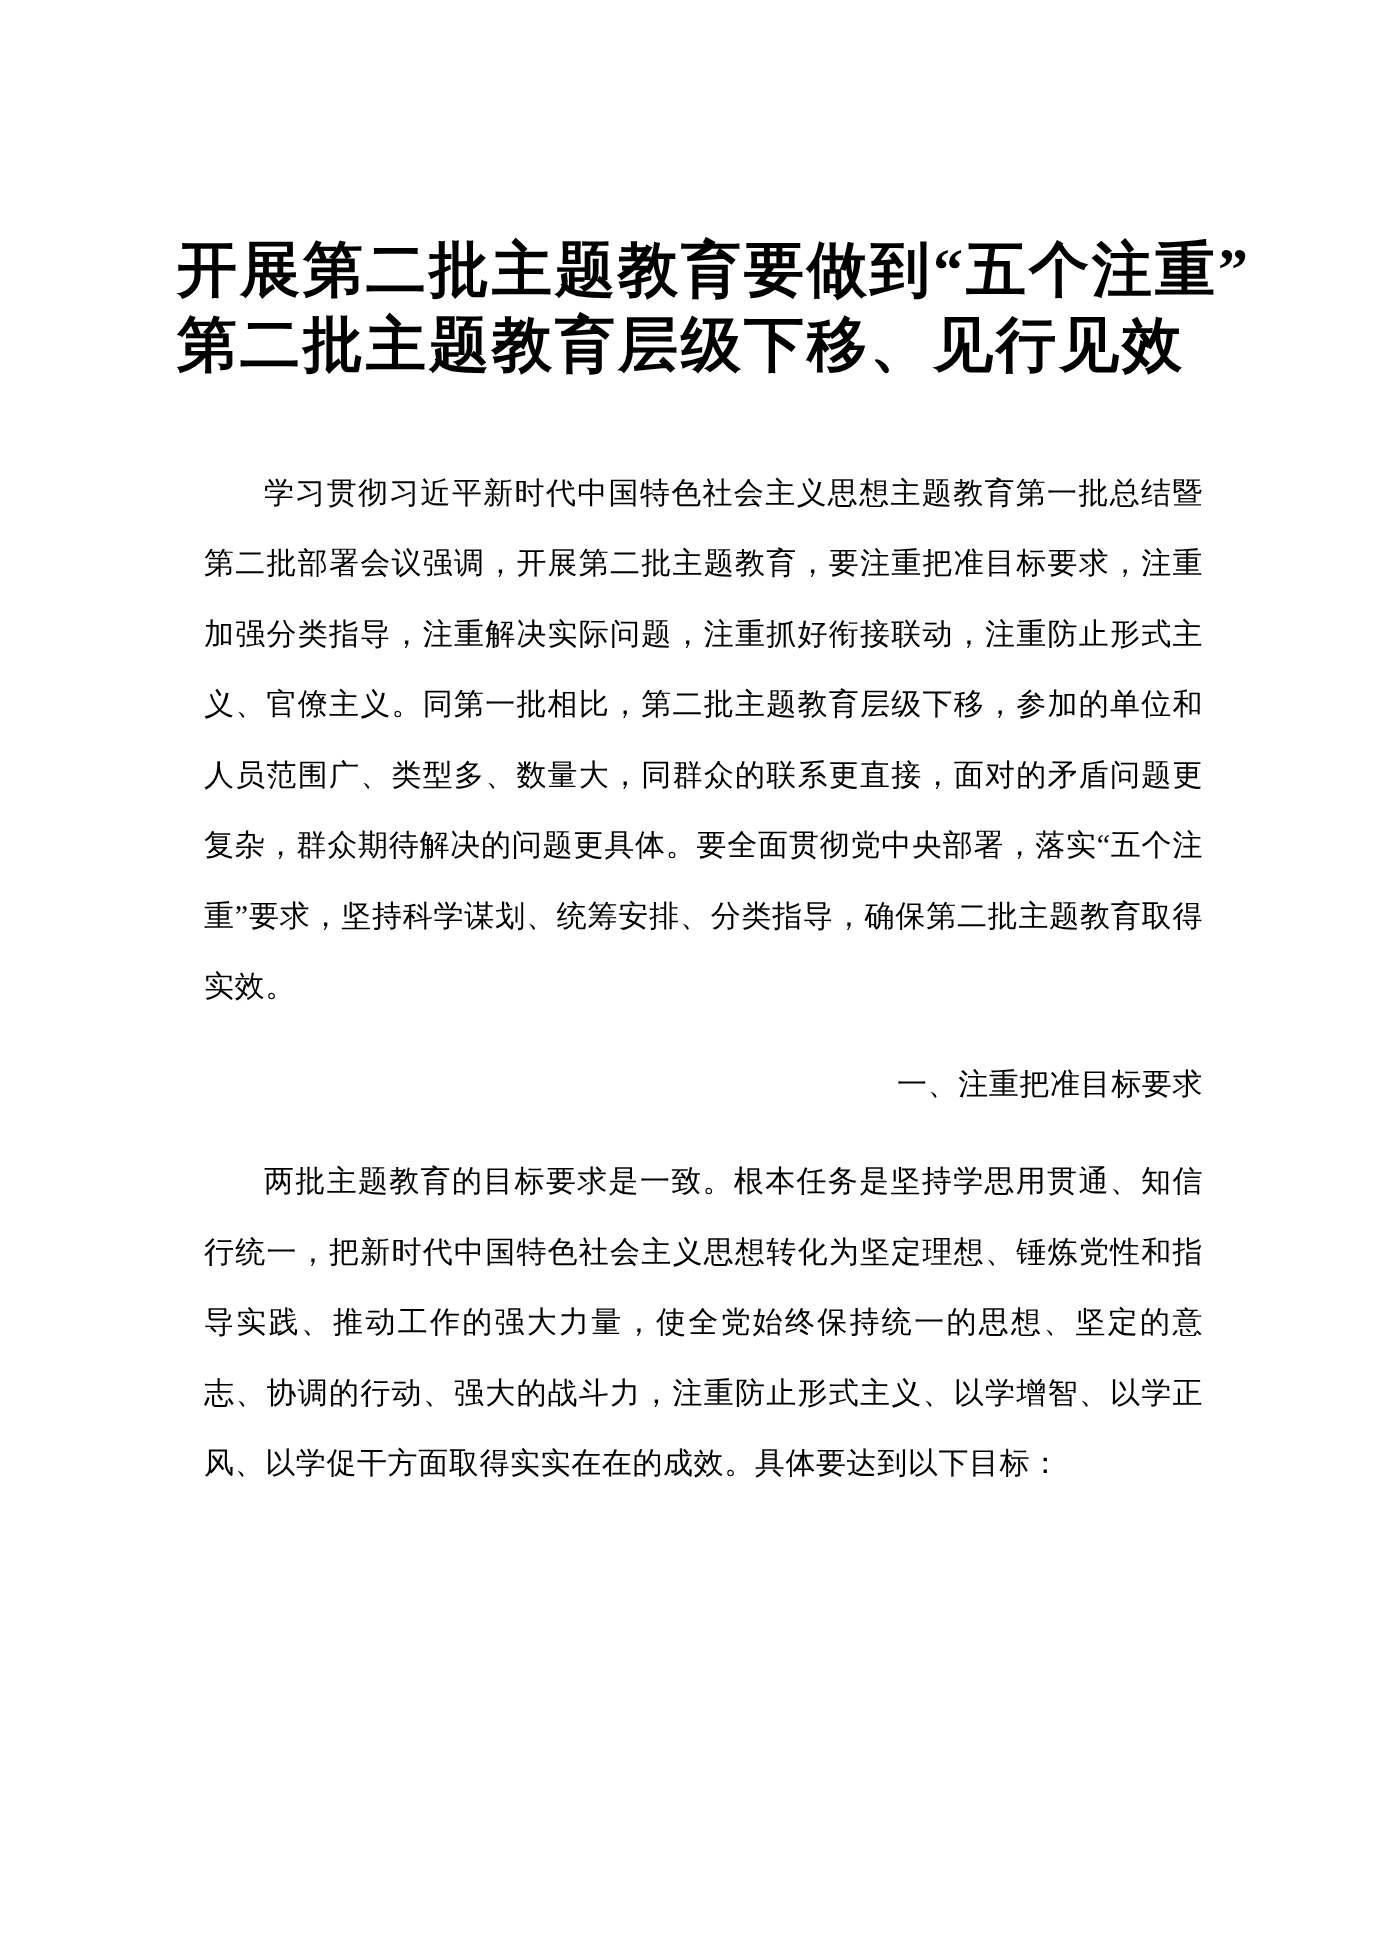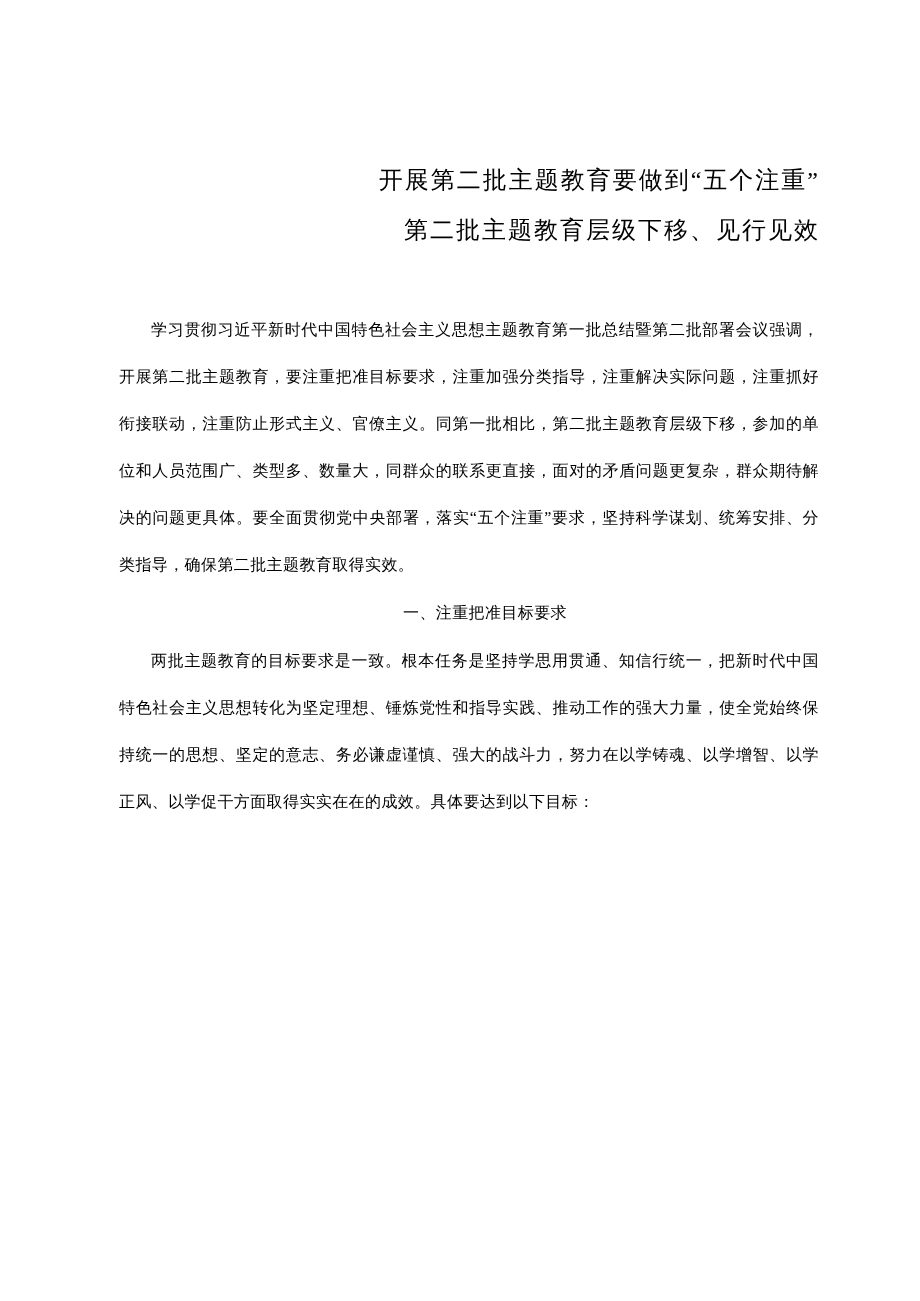--- a/index.html
+++ b/index.html
@@ -13,52 +13,52 @@
     height: 1301px;
     background: #ffffff;
     box-sizing: border-box;
     padding: 155px 100px 0 118px;
     overflow: hidden;
     font-family: "Liberation Serif", "DejaVu Serif", serif;
     color: #000000;
   }
   .doc-title {
     margin: 0 0 51px 0;
-    font-size: 24px;
-    font-weight: normal;
+    font-size: 40px;
+    font-weight: bold;
     line-height: 50px;
-    text-align: right;
+    text-align: left;
     letter-spacing: 2px;
   }
   .title-line {
     display: block;
     white-space: nowrap;
   }
   .doc-body p {
-    margin: 1px;
-    font-size: 16px;
+    margin: 18px;
+    font-size: 20px;
     line-height: 47px;
     letter-spacing: 0.4px;
     text-align: justify;
     text-indent: 2em;
   }
   .doc-body p.heading {
-    text-align: center;
+    text-align: right;
   }
 </style>
 </head>
 <body>
 
 <div class="page">
   <h1 class="doc-title">
     <span class="title-line">开展第二批主题教育要做到“五个注重”</span>
     <span class="title-line">第二批主题教育层级下移、见行见效</span>
   </h1>
 
   <div class="doc-body">
     <p>学习贯彻习近平新时代中国特色社会主义思想主题教育第一批总结暨第二批部署会议强调，开展第二批主题教育，要注重把准目标要求，注重加强分类指导，注重解决实际问题，注重抓好衔接联动，注重防止形式主义、官僚主义。同第一批相比，第二批主题教育层级下移，参加的单位和人员范围广、类型多、数量大，同群众的联系更直接，面对的矛盾问题更复杂，群众期待解决的问题更具体。要全面贯彻党中央部署，落实“五个注重”要求，坚持科学谋划、统筹安排、分类指导，确保第二批主题教育取得实效。</p>
 
     <p class="heading">一、注重把准目标要求</p>
 
-    <p>两批主题教育的目标要求是一致。根本任务是坚持学思用贯通、知信行统一，把新时代中国特色社会主义思想转化为坚定理想、锤炼党性和指导实践、推动工作的强大力量，使全党始终保持统一的思想、坚定的意志、务必谦虚谨慎、强大的战斗力，努力在以学铸魂、以学增智、以学正风、以学促干方面取得实实在在的成效。具体要达到以下目标：</p>
+    <p>两批主题教育的目标要求是一致。根本任务是坚持学思用贯通、知信行统一，把新时代中国特色社会主义思想转化为坚定理想、锤炼党性和指导实践、推动工作的强大力量，使全党始终保持统一的思想、坚定的意志、协调的行动、强大的战斗力，注重防止形式主义、以学增智、以学正风、以学促干方面取得实实在在的成效。具体要达到以下目标：</p>
 
   </div>
 </div>
 
 </body></html>

